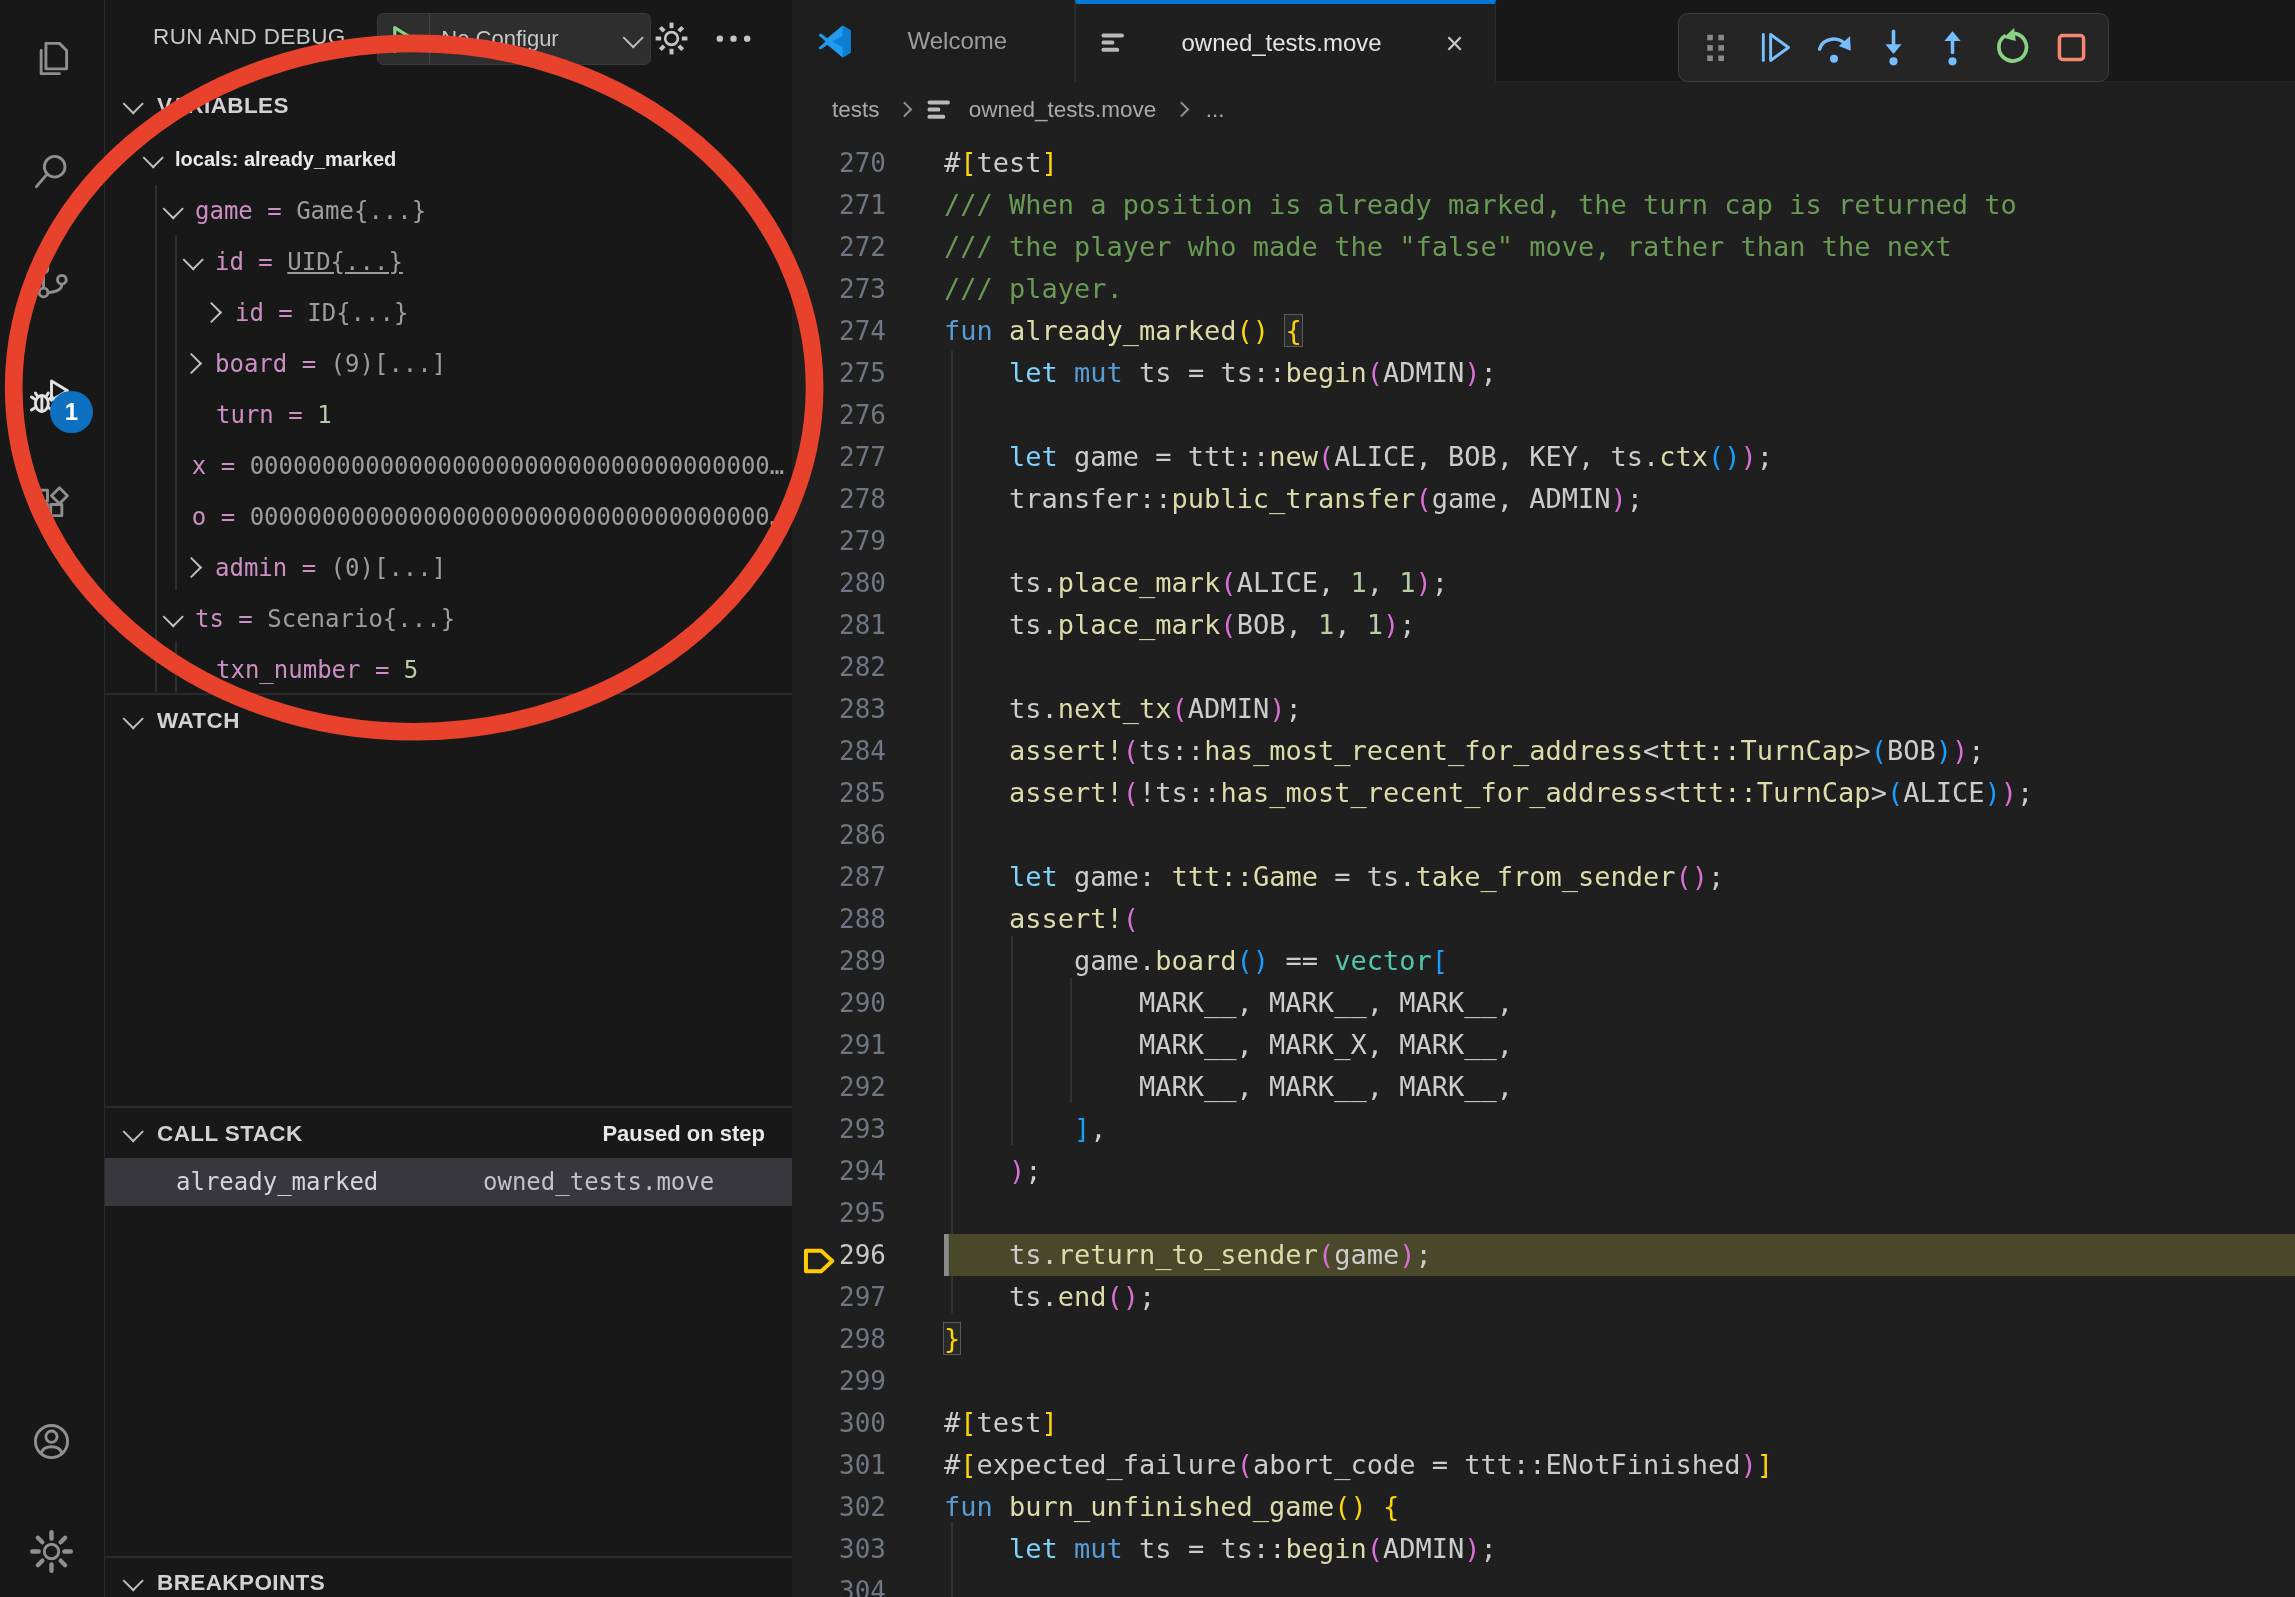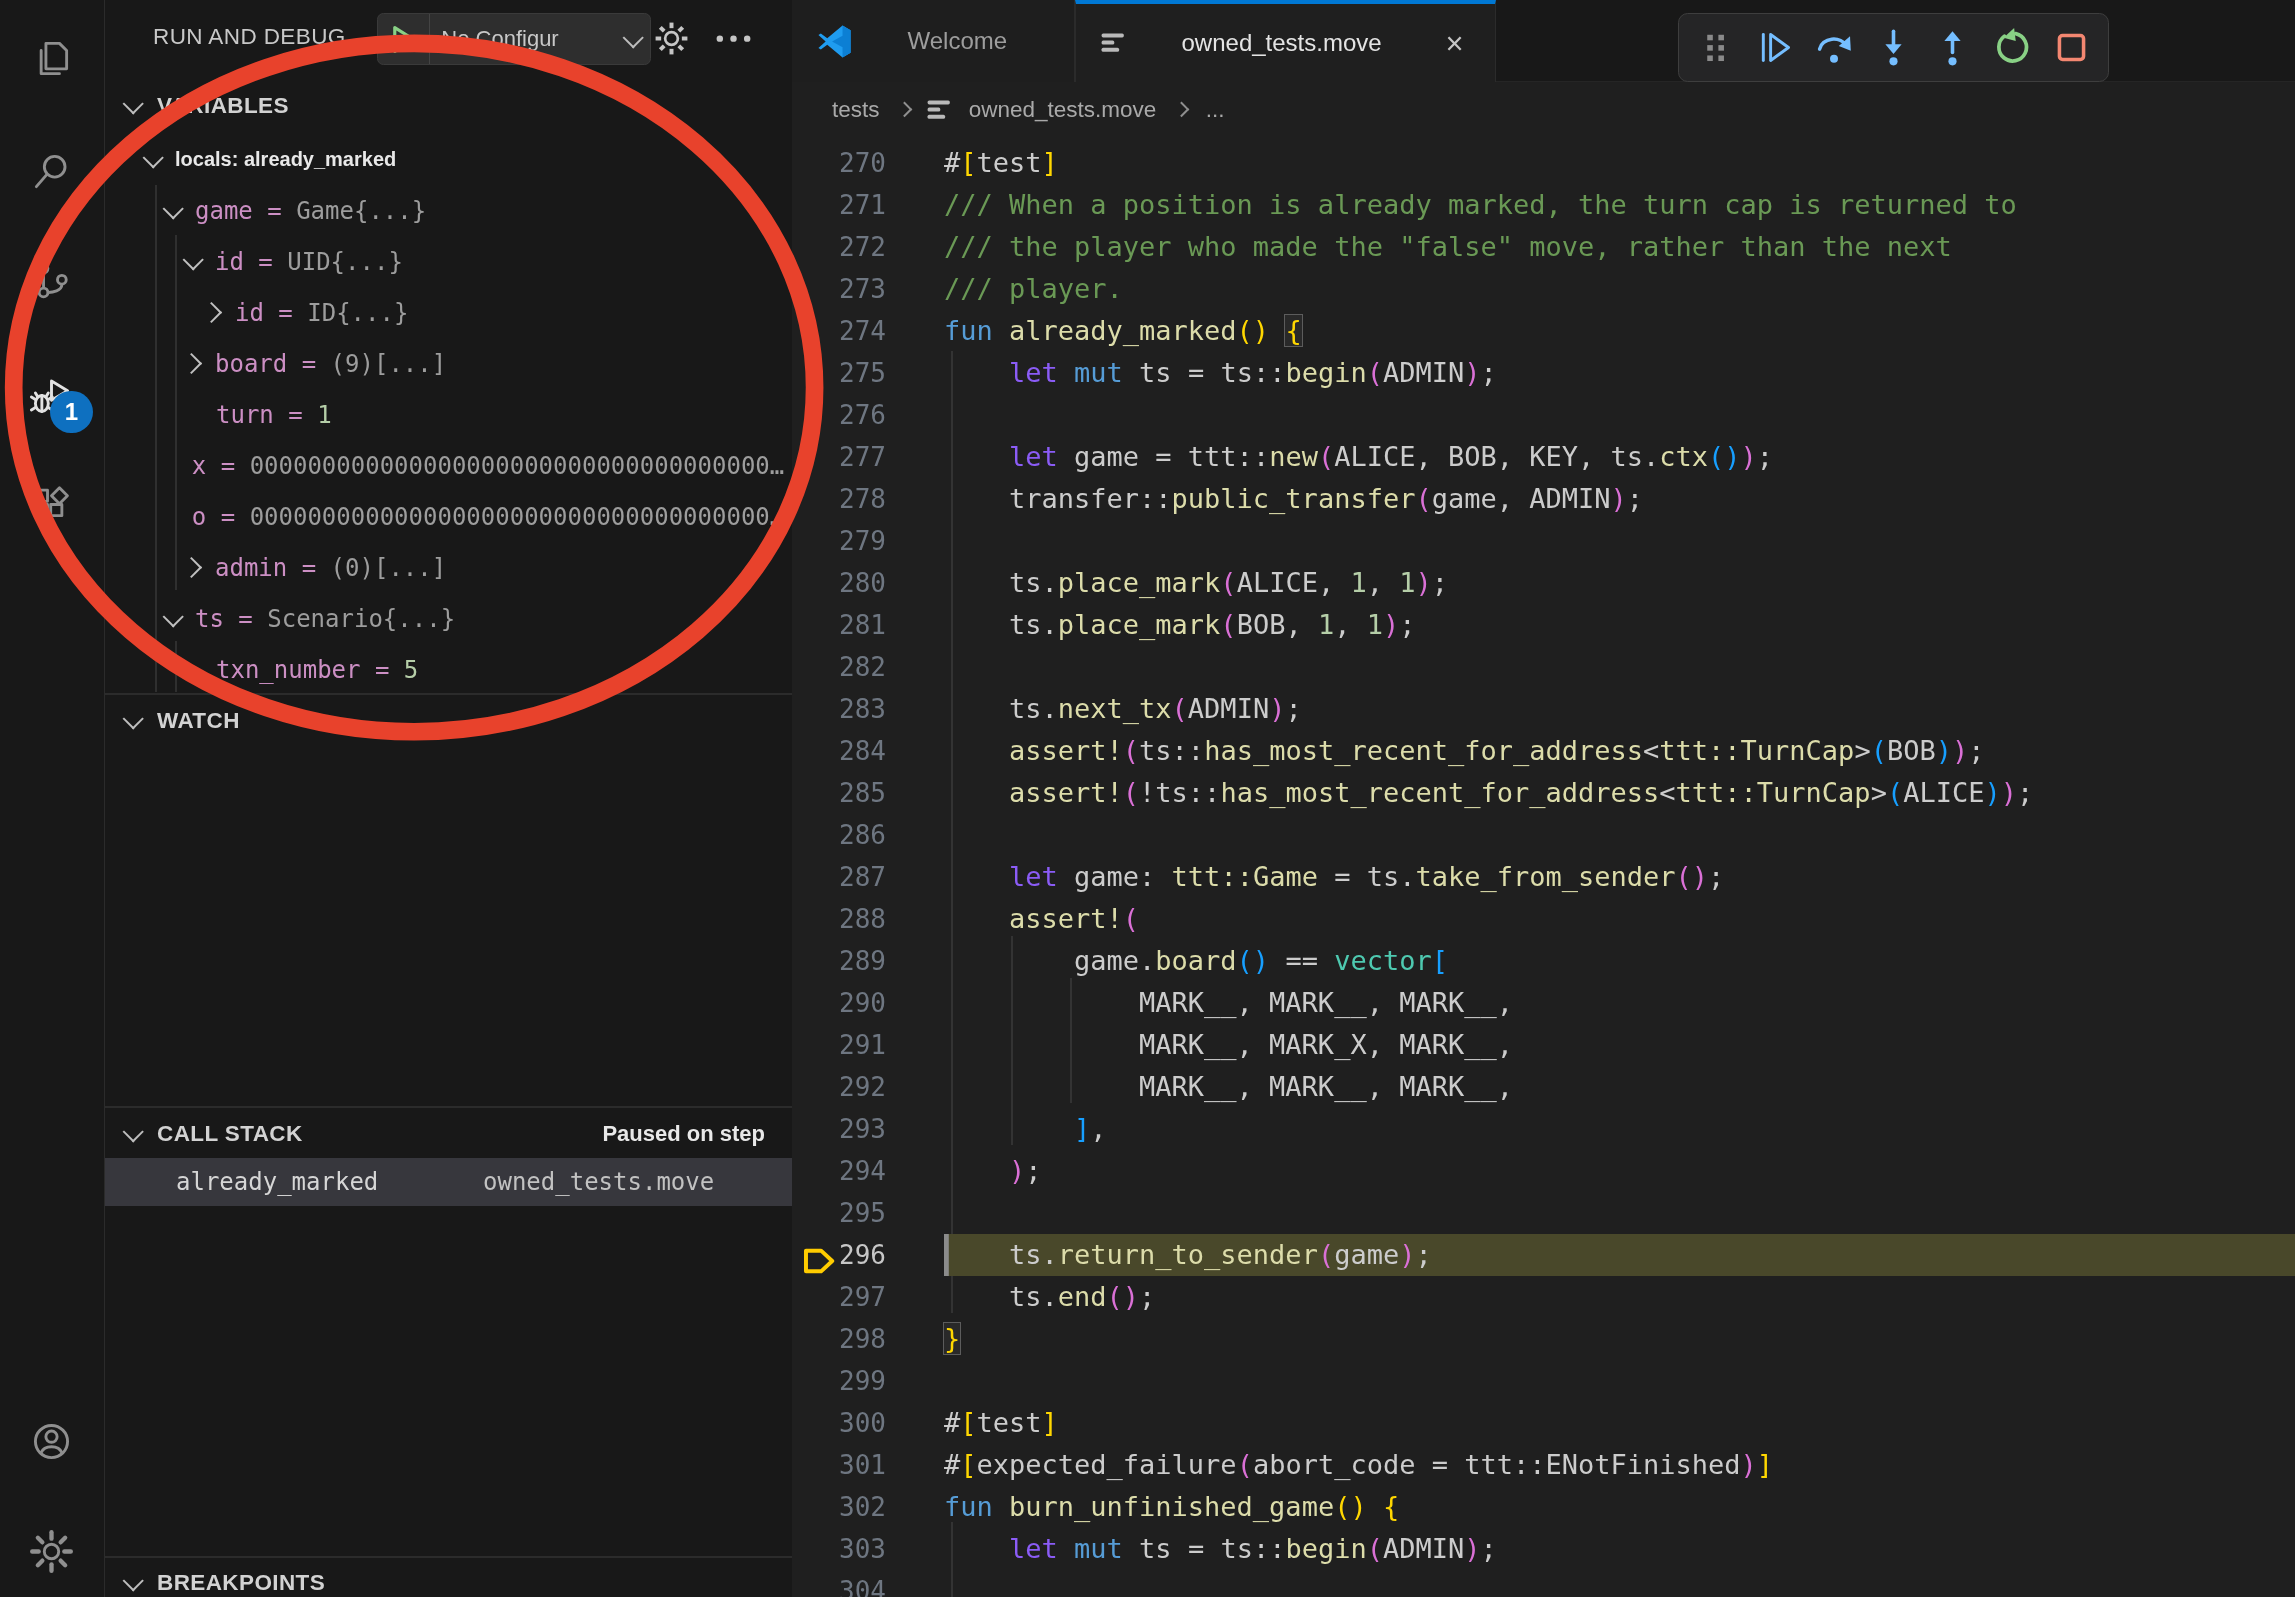--- a/index.html
+++ b/index.html
@@ -74,21 +74,21 @@
   
   #code{position:absolute;left:0;top:137px;width:100%;height:1461px;padding-top:4.8px;box-sizing:border-box;overflow:hidden;}
   .code-line{position:relative;height:42px;display:flex;align-items:center;}
   .gutter{position:relative;width:152px;flex:none;text-align:right;padding-right:58px;box-sizing:border-box;
     font-family:"DejaVu Sans Mono",monospace;font-size:26px;color:#6e7681;}
   .code-line.current .gutter{color:#c7c7c7;}
   .lc{flex:1;height:100%;display:flex;align-items:center;font-family:"DejaVu Sans Mono",monospace;
     font-size:27px;color:#ccc;white-space:pre;}
   .code-line.current .lc{background:#49482a;box-shadow:inset 4.8px 0 0 #8b8b8b;}
   .ptr{position:absolute;left:9.7px;top:4px;}
-  .tk-w{color:#cccccc}.tk-kw{color:#569cd6}.tk-ctl{color:#8b5cf6}.tk-fn{color:#dcdcaa}
+  .tk-w{color:#cccccc}.tk-kw{color:#569cd6}.tk-ctl{color:#7dd3fc}.tk-fn{color:#dcdcaa}
   .tk-cm{color:#6a9955}.tk-num{color:#b5cea8}.tk-ty{color:#4ec9b0}
   .tk-b1{color:#ffd700}.tk-b2{color:#da70d6}.tk-b3{color:#179fff}
   .mm{outline:1.6px solid #5c5c5c;outline-offset:-0.8px;background:rgba(90,90,90,.18);}
   .indent-guide{position:absolute;width:1.6px;background:#333;}
   
   #annotation{position:absolute;left:0;top:0;z-index:50;pointer-events:none;}
 </style>
 </head>
 <body>
 
@@ -199,21 +199,21 @@
     <div class="section-header" style="top:80px">
       <span class="chev down"></span>
       <span class="label">VARIABLES</span>
     </div>
     <div id="var-tree">
       <div class="tree-guide" style="left:50px;top:51px;height:507px"></div>
       <div class="tree-guide" style="left:70px;top:101px;height:355px"></div>
       <div class="tree-guide" style="left:70px;top:507px;height:51px"></div>
     <div class="tree-row"><span style="display:inline-block;width:39px"></span><span class="chev down"></span><span style="display:inline-block;width:16px"></span><span class="tree-label-hdr">locals: already_marked</span></div>
         <div class="tree-row"><span style="display:inline-block;width:59px"></span><span class="chev down"></span><span style="display:inline-block;width:16px"></span><span class="var-name">game</span><span class="var-eq"> = </span><span class="var-val" style="overflow: hidden; text-overflow: ellipsis; max-width: 577px;">Game{...}</span></div>
-        <div class="tree-row"><span style="display:inline-block;width:79px"></span><span class="chev down"></span><span style="display:inline-block;width:16px"></span><span class="var-name">id</span><span class="var-eq"> = </span><span class="var-val" style="overflow: hidden; text-overflow: ellipsis; max-width: 557px;">UID{...}</span></div>
+        <div class="tree-row"><span style="display:inline-block;width:79px"></span><span class="chev down"></span><span style="display:inline-block;width:16px"></span><span class="var-name">id</span><span class="var-eq"> = </span><span class="var-val" style="overflow: hidden; text-overflow: ellipsis; max-width: 557px; text-decoration: underline;">UID{...}</span></div>
         <div class="tree-row"><span style="display:inline-block;width:99px"></span><span class="chev right"></span><span style="display:inline-block;width:16px"></span><span class="var-name">id</span><span class="var-eq"> = </span><span class="var-val" style="overflow: hidden; text-overflow: ellipsis; max-width: 536px;">ID{...}</span></div>
         <div class="tree-row"><span style="display:inline-block;width:79px"></span><span class="chev right"></span><span style="display:inline-block;width:16px"></span><span class="var-name">board</span><span class="var-eq"> = </span><span class="var-val" style="overflow: hidden; text-overflow: ellipsis; max-width: 557px;">(9)[...]</span></div>
         <div class="tree-row"><span style="display:inline-block;width:79px"></span><span style="display:inline-block;width:32px"></span><span class="var-name">turn</span><span class="var-eq"> = </span><span class="var-val number" style="overflow: hidden; text-overflow: ellipsis; max-width: 557px;">1</span></div>
         <div class="tree-row"><span style="display:inline-block;width:79px"></span><span style="display:inline-block;width:32px"></span><span class="var-name">x</span><span class="var-eq"> = </span><span class="var-val" style="overflow: hidden; text-overflow: ellipsis; max-width: 557px;">000000000000000000000000000000000000000000000000</span></div>
         <div class="tree-row"><span style="display:inline-block;width:79px"></span><span style="display:inline-block;width:32px"></span><span class="var-name">o</span><span class="var-eq"> = </span><span class="var-val" style="overflow: hidden; text-overflow: ellipsis; max-width: 557px;">000000000000000000000000000000000000000000000000</span></div>
         <div class="tree-row"><span style="display:inline-block;width:79px"></span><span class="chev right"></span><span style="display:inline-block;width:16px"></span><span class="var-name">admin</span><span class="var-eq"> = </span><span class="var-val" style="overflow: hidden; text-overflow: ellipsis; max-width: 557px;">(0)[...]</span></div>
         <div class="tree-row"><span style="display:inline-block;width:59px"></span><span class="chev down"></span><span style="display:inline-block;width:16px"></span><span class="var-name">ts</span><span class="var-eq"> = </span><span class="var-val" style="overflow: hidden; text-overflow: ellipsis; max-width: 577px; text-align: center;">Scenario{...}</span></div>
         <div class="tree-row"><span style="display:inline-block;width:79px"></span><span style="display:inline-block;width:32px"></span><span class="var-name">txn_number</span><span class="var-eq"> = </span><span class="var-val number" style="overflow: hidden; text-overflow: ellipsis; max-width: 557px;">5</span></div>
       </div>
 

